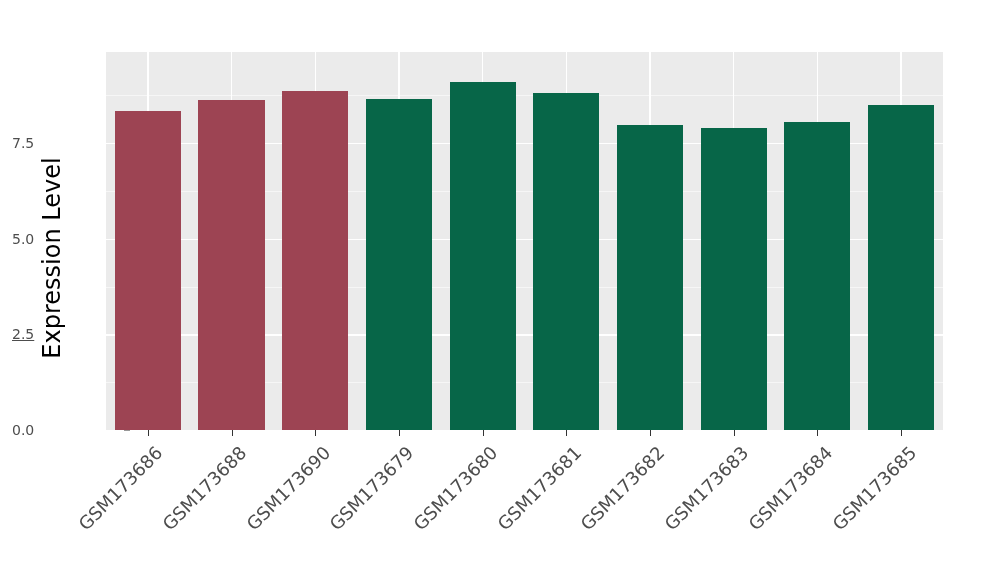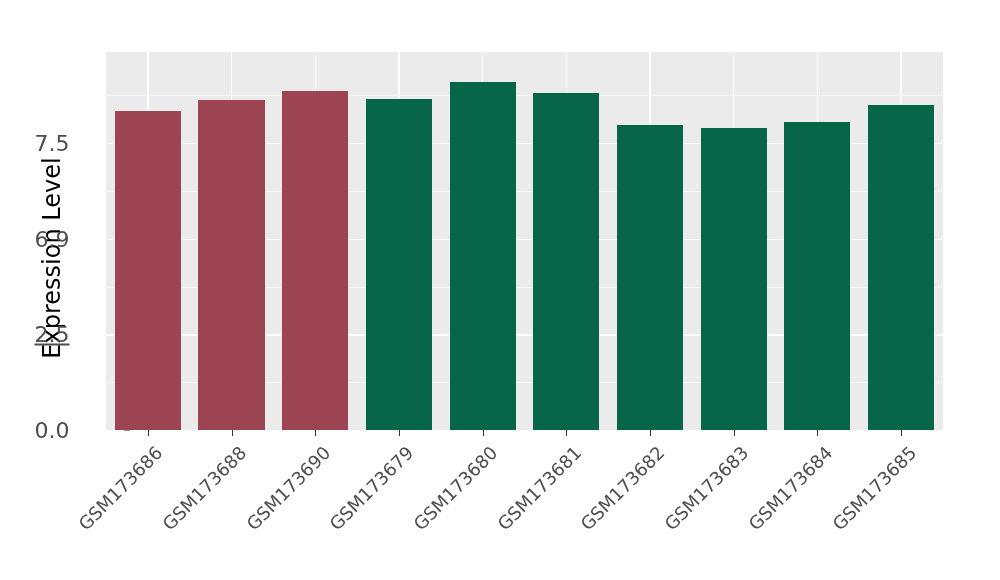--- a/index.html
+++ b/index.html
@@ -35,24 +35,24 @@
     justify-content: center;
     font-size: 24px;
     color: #000000;
     white-space: nowrap;
     letter-spacing: 0px;
   }
 
   
   .y-tick-label {
     position: absolute;
-    right: 8px;
+    right: 16px;
     width: 64px;
-    text-align: center;
-    font-size: 22px;
+    text-align: left;
+    font-size: 14px;
     color: #4d4d4d;
     transform: translateY(-50%);
   }
   #y-tick-labels {
     position: absolute;
     left: 26px;
     top: 0;
     width: 66px;
     height: 580px;
   }
@@ -139,21 +139,21 @@
 
 <div id="chart-root">
 
   <div class="y-axis-title">Expression Level</div>
 
   <div id="y-tick-labels">
       <div class="y-tick-label" style="top: 430px;">0.0</div>
       <div class="y-tick-mark" style="top: 430px;"></div>
       <div class="y-tick-label" style="top: 334.352px; text-decoration: underline;">2.5</div>
       <div class="y-tick-mark" style="top: 334.352px;"></div>
-      <div class="y-tick-label" style="top: 238.704px;">6.9</div>
+      <div class="y-tick-label" style="top: 238.704px;">5.0</div>
       <div class="y-tick-mark" style="top: 238.704px;"></div>
       <div class="y-tick-label" style="top: 143.057px;">7.5</div>
       <div class="y-tick-mark" style="top: 143.057px;"></div>
     </div>
 
   <div id="panel">
       <div class="grid-minor" style="top: 330.176px;"></div>
       <div class="grid-minor" style="top: 234.528px;"></div>
       <div class="grid-minor" style="top: 138.881px;"></div>
       <div class="grid-minor" style="top: 43.2328px;"></div>

